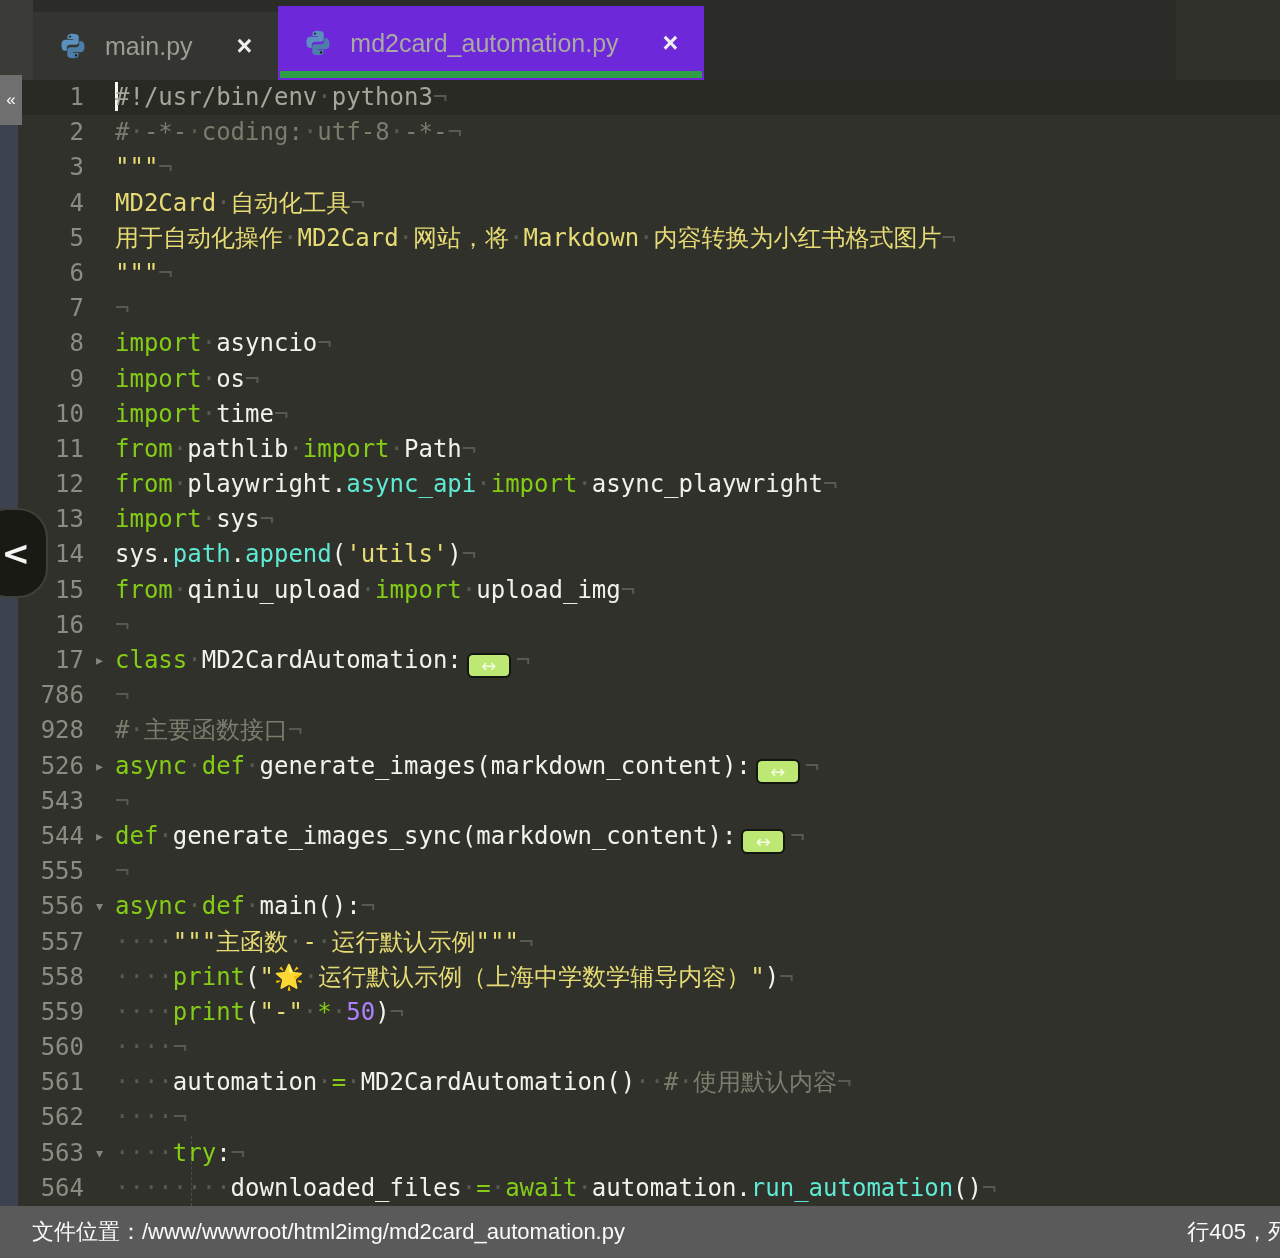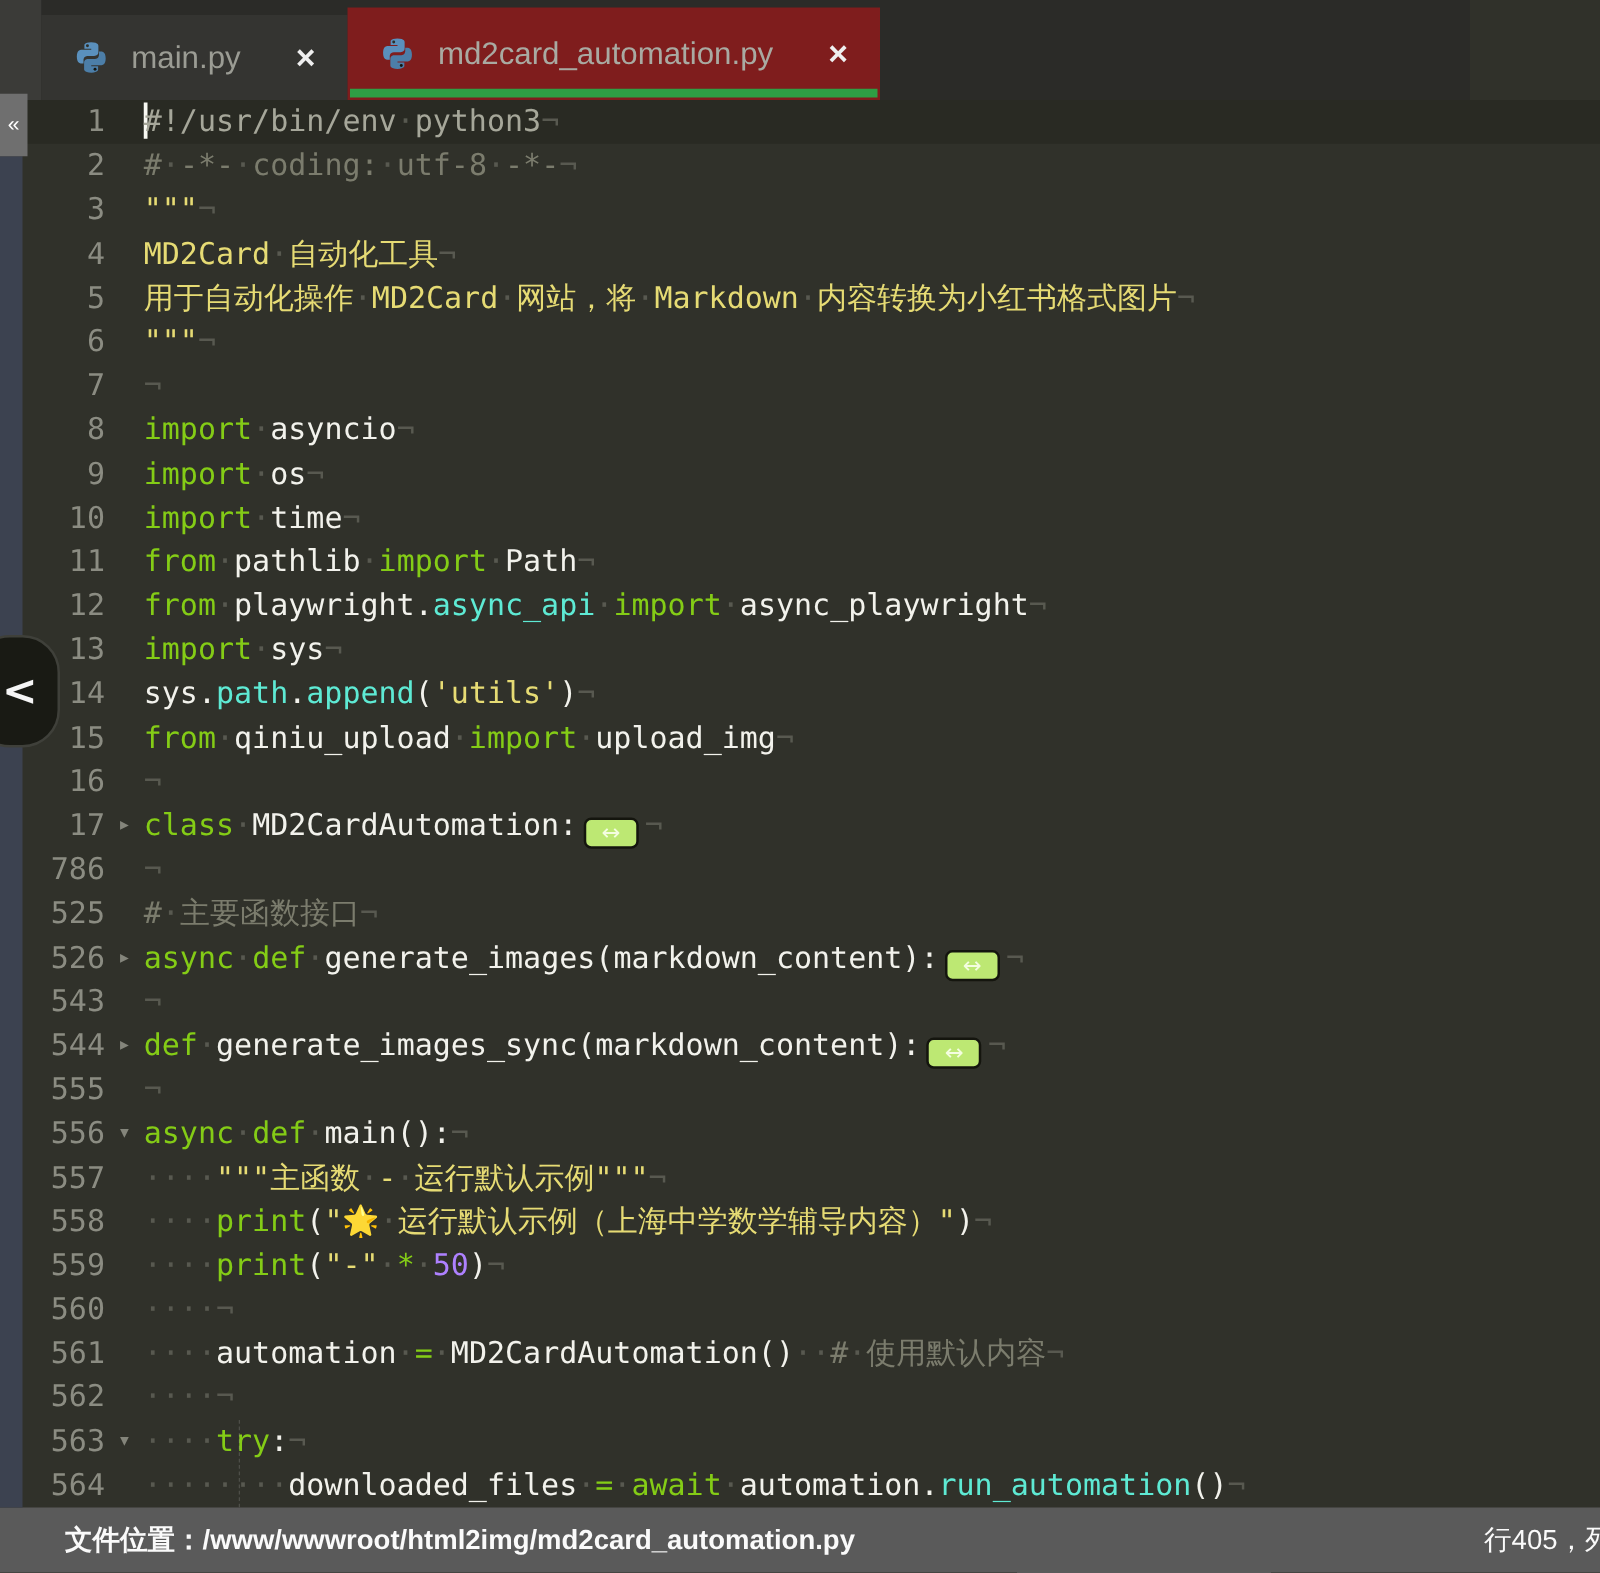--- a/index.html
+++ b/index.html
@@ -6,21 +6,21 @@
   html,body { width:1280px; height:1258px; overflow:hidden; background:#30312a;
               font-family:"Liberation Sans", sans-serif; }
 
   
   .tabbar { position:absolute; left:0; top:0; width:1176px; height:80px;
             background:#2b2b28; }
   .corner { position:absolute; left:0; top:0; width:33px; height:80px; background:#3b3b38; }
   .tabs { position:absolute; left:33px; top:0; height:80px; display:flex; }
   .tab { position:relative; display:flex; align-items:center; height:68px; margin-top:12px;
          padding:0 26px; gap:18px; background:#343431; cursor:default; }
-  .tab.active { background:#7f1d1d; height:74px; margin-top:6px; }
+  .tab.active { background:#6d28d9; height:74px; margin-top:6px; }
   .tab .label { font-size:25px; color:#9b9c94; white-space:nowrap; }
   .tab.active .label { color:#a9aaa2; }
   .tab .close { margin-left:26px; color:#efefef; font-size:27px; font-weight:bold; line-height:1; }
   .tab.active .underline { position:absolute; left:2px; right:2px; bottom:2px; height:7px;
                            background:#2f9e44; }
   .pyicon { width:28px; height:28px; flex:0 0 28px; }
 
   
   .editor { position:absolute; left:0; top:80px; width:1280px; height:1126px;
             background:#30312a; overflow:hidden;
@@ -61,21 +61,21 @@
                      background:#191a14; border:2px solid #3f403a; border-radius:30px;
                      z-index:7; display:flex; align-items:center; justify-content:flex-end;
                      padding-right:16px; }
   .collapse-handle .chev { color:#f5f5f5; font-size:34px; font-weight:bold;
                            font-family:"DejaVu Sans", sans-serif; }
 
   
   .statusbar { position:absolute; left:0; top:1206px; width:1280px; height:52px;
                background:#5a5a5a; color:#fafafa; font-size:22px;
                display:flex; align-items:center; }
-  .status-left { padding-left:52px; white-space:nowrap;font-weight:bold; }
+  .status-left { padding-left:32px; white-space:nowrap; }
   .status-right { margin-left:auto; white-space:nowrap; transform:translateX(10px); }
 </style>
 </head>
 <body>
 
 <div class="tabbar">
   <div class="corner"></div>
   <div class="tabs" id="tabs">
       <div class="tab">
         <svg class="pyicon" viewBox="0 0 24 24">
@@ -114,21 +114,21 @@
       <div class="line"><span class="gnum">9</span><span class="gfold"></span><span class="ltext"><span class="tk-k">import</span><span class="tk-d">·</span><span class="tk-w">os</span><span class="tk-d">¬</span></span></div>
       <div class="line"><span class="gnum">10</span><span class="gfold"></span><span class="ltext"><span class="tk-k">import</span><span class="tk-d">·</span><span class="tk-w">time</span><span class="tk-d">¬</span></span></div>
       <div class="line"><span class="gnum">11</span><span class="gfold"></span><span class="ltext"><span class="tk-k">from</span><span class="tk-d">·</span><span class="tk-w">pathlib</span><span class="tk-d">·</span><span class="tk-k">import</span><span class="tk-d">·</span><span class="tk-w">Path</span><span class="tk-d">¬</span></span></div>
       <div class="line"><span class="gnum">12</span><span class="gfold"></span><span class="ltext"><span class="tk-k">from</span><span class="tk-d">·</span><span class="tk-w">playwright.</span><span class="tk-t">async_api</span><span class="tk-d">·</span><span class="tk-k">import</span><span class="tk-d">·</span><span class="tk-w">async_playwright</span><span class="tk-d">¬</span></span></div>
       <div class="line"><span class="gnum">13</span><span class="gfold"></span><span class="ltext"><span class="tk-k">import</span><span class="tk-d">·</span><span class="tk-w">sys</span><span class="tk-d">¬</span></span></div>
       <div class="line"><span class="gnum">14</span><span class="gfold"></span><span class="ltext"><span class="tk-w">sys.</span><span class="tk-t">path</span><span class="tk-w">.</span><span class="tk-t">append</span><span class="tk-w">(</span><span class="tk-s">'utils'</span><span class="tk-w">)</span><span class="tk-d">¬</span></span></div>
       <div class="line"><span class="gnum">15</span><span class="gfold"></span><span class="ltext"><span class="tk-k">from</span><span class="tk-d">·</span><span class="tk-w">qiniu_upload</span><span class="tk-d">·</span><span class="tk-k">import</span><span class="tk-d">·</span><span class="tk-w">upload_img</span><span class="tk-d">¬</span></span></div>
       <div class="line"><span class="gnum">16</span><span class="gfold"></span><span class="ltext"><span class="tk-d">¬</span></span></div>
       <div class="line"><span class="gnum">17</span><span class="gfold">▸</span><span class="ltext"><span class="tk-k">class</span><span class="tk-d">·</span><span class="tk-w">MD2CardAutomation:</span><span class="fold-pill">↔</span><span class="tk-d">¬</span></span></div>
       <div class="line"><span class="gnum">786</span><span class="gfold"></span><span class="ltext"><span class="tk-d">¬</span></span></div>
-      <div class="line"><span class="gnum">525</span><span class="gfold"></span><span class="ltext"><span class="tk-c">#</span><span class="tk-d">·</span><span class="tk-c">主要函数接口</span><span class="tk-d">¬</span></span></div>
+      <div class="line"><span class="gnum">928</span><span class="gfold"></span><span class="ltext"><span class="tk-c">#</span><span class="tk-d">·</span><span class="tk-c">主要函数接口</span><span class="tk-d">¬</span></span></div>
       <div class="line"><span class="gnum">526</span><span class="gfold">▸</span><span class="ltext"><span class="tk-k">async</span><span class="tk-d">·</span><span class="tk-k">def</span><span class="tk-d">·</span><span class="tk-w">generate_images(markdown_content):</span><span class="fold-pill">↔</span><span class="tk-d">¬</span></span></div>
       <div class="line"><span class="gnum">543</span><span class="gfold"></span><span class="ltext"><span class="tk-d">¬</span></span></div>
       <div class="line"><span class="gnum">544</span><span class="gfold">▸</span><span class="ltext"><span class="tk-k">def</span><span class="tk-d">·</span><span class="tk-w">generate_images_sync(markdown_content):</span><span class="fold-pill">↔</span><span class="tk-d">¬</span></span></div>
       <div class="line"><span class="gnum">555</span><span class="gfold"></span><span class="ltext"><span class="tk-d">¬</span></span></div>
       <div class="line"><span class="gnum">556</span><span class="gfold">▾</span><span class="ltext"><span class="tk-k">async</span><span class="tk-d">·</span><span class="tk-k">def</span><span class="tk-d">·</span><span class="tk-w">main():</span><span class="tk-d">¬</span></span></div>
       <div class="line"><span class="gnum">557</span><span class="gfold"></span><span class="ltext"><span class="tk-d">····</span><span class="tk-s">"""主函数</span><span class="tk-d">·</span><span class="tk-s">-</span><span class="tk-d">·</span><span class="tk-s">运行默认示例"""</span><span class="tk-d">¬</span></span></div>
       <div class="line"><span class="gnum">558</span><span class="gfold"></span><span class="ltext"><span class="tk-d">····</span><span class="tk-k">print</span><span class="tk-w">(</span><span class="tk-s">"🌟</span><span class="tk-d">·</span><span class="tk-s">运行默认示例（上海中学数学辅导内容）"</span><span class="tk-w">)</span><span class="tk-d">¬</span></span></div>
       <div class="line"><span class="gnum">559</span><span class="gfold"></span><span class="ltext"><span class="tk-d">····</span><span class="tk-k">print</span><span class="tk-w">(</span><span class="tk-s">"-"</span><span class="tk-d">·</span><span class="tk-k">*</span><span class="tk-d">·</span><span class="tk-n">50</span><span class="tk-w">)</span><span class="tk-d">¬</span></span></div>
       <div class="line"><span class="gnum">560</span><span class="gfold"></span><span class="ltext"><span class="tk-d">····¬</span></span></div>
       <div class="line"><span class="gnum">561</span><span class="gfold"></span><span class="ltext"><span class="tk-d">····</span><span class="tk-w">automation</span><span class="tk-d">·</span><span class="tk-k">=</span><span class="tk-d">·</span><span class="tk-w">MD2CardAutomation()</span><span class="tk-d">··</span><span class="tk-c">#</span><span class="tk-d">·</span><span class="tk-c">使用默认内容</span><span class="tk-d">¬</span></span></div>

